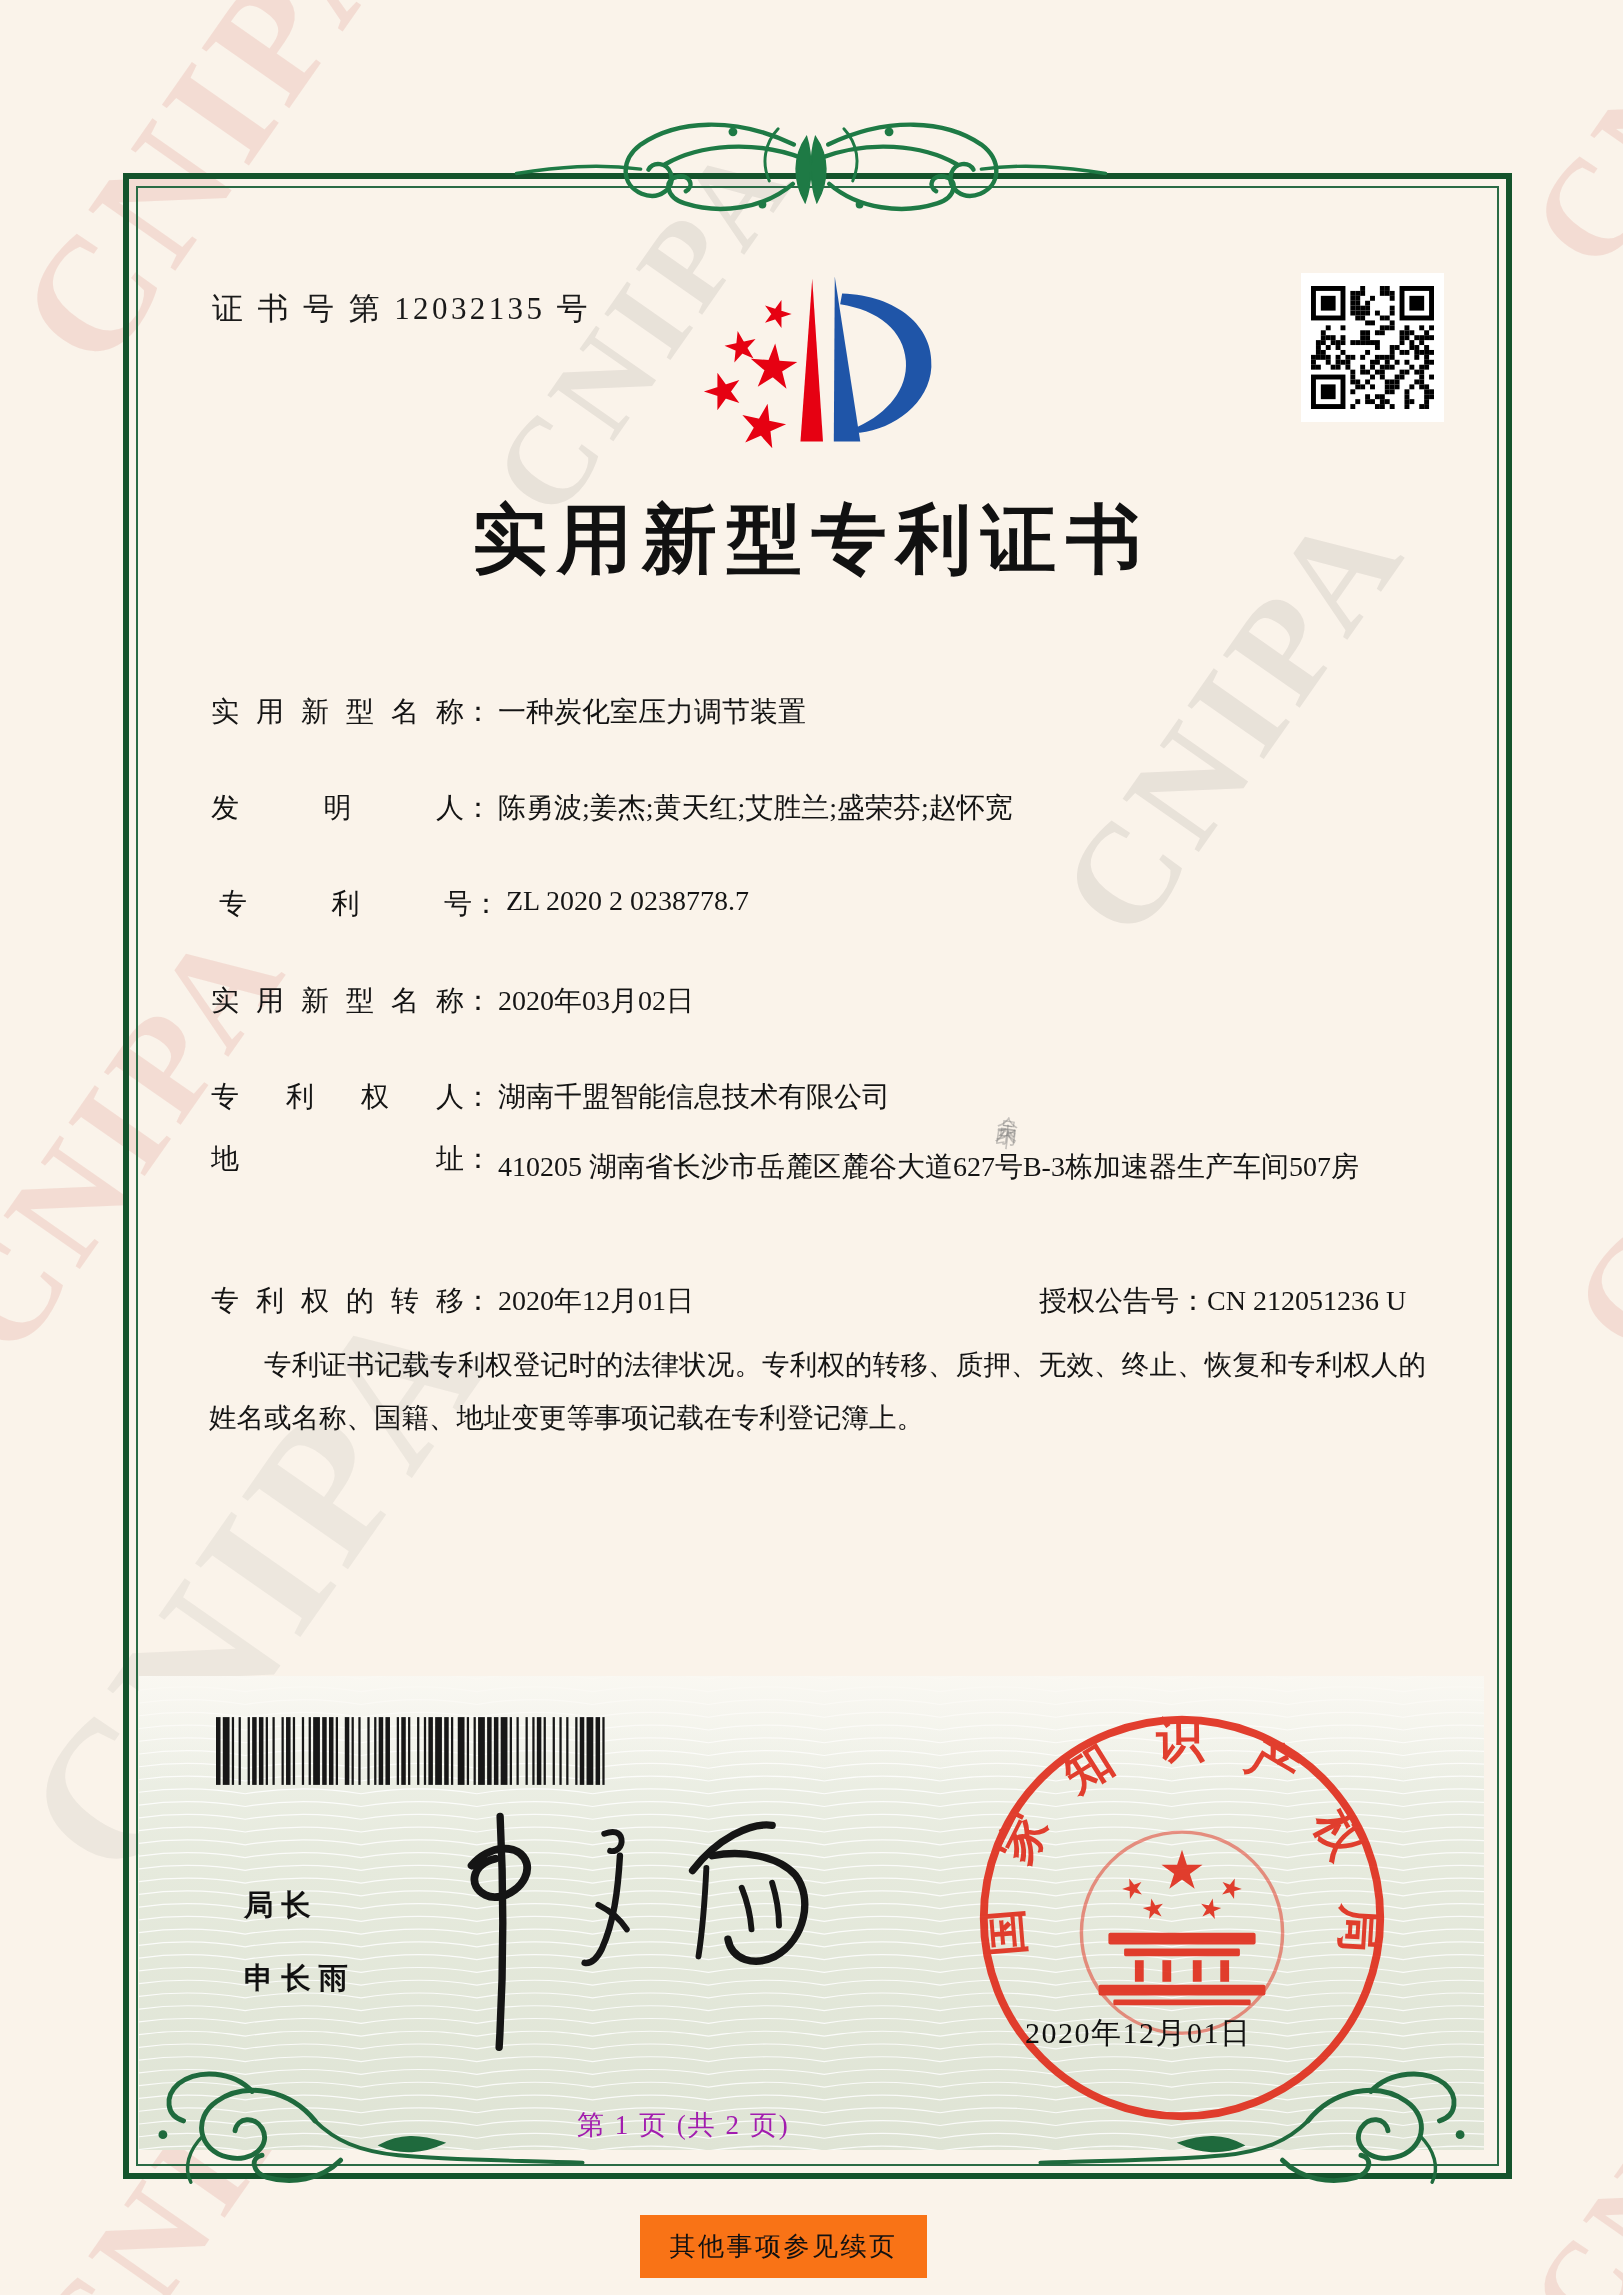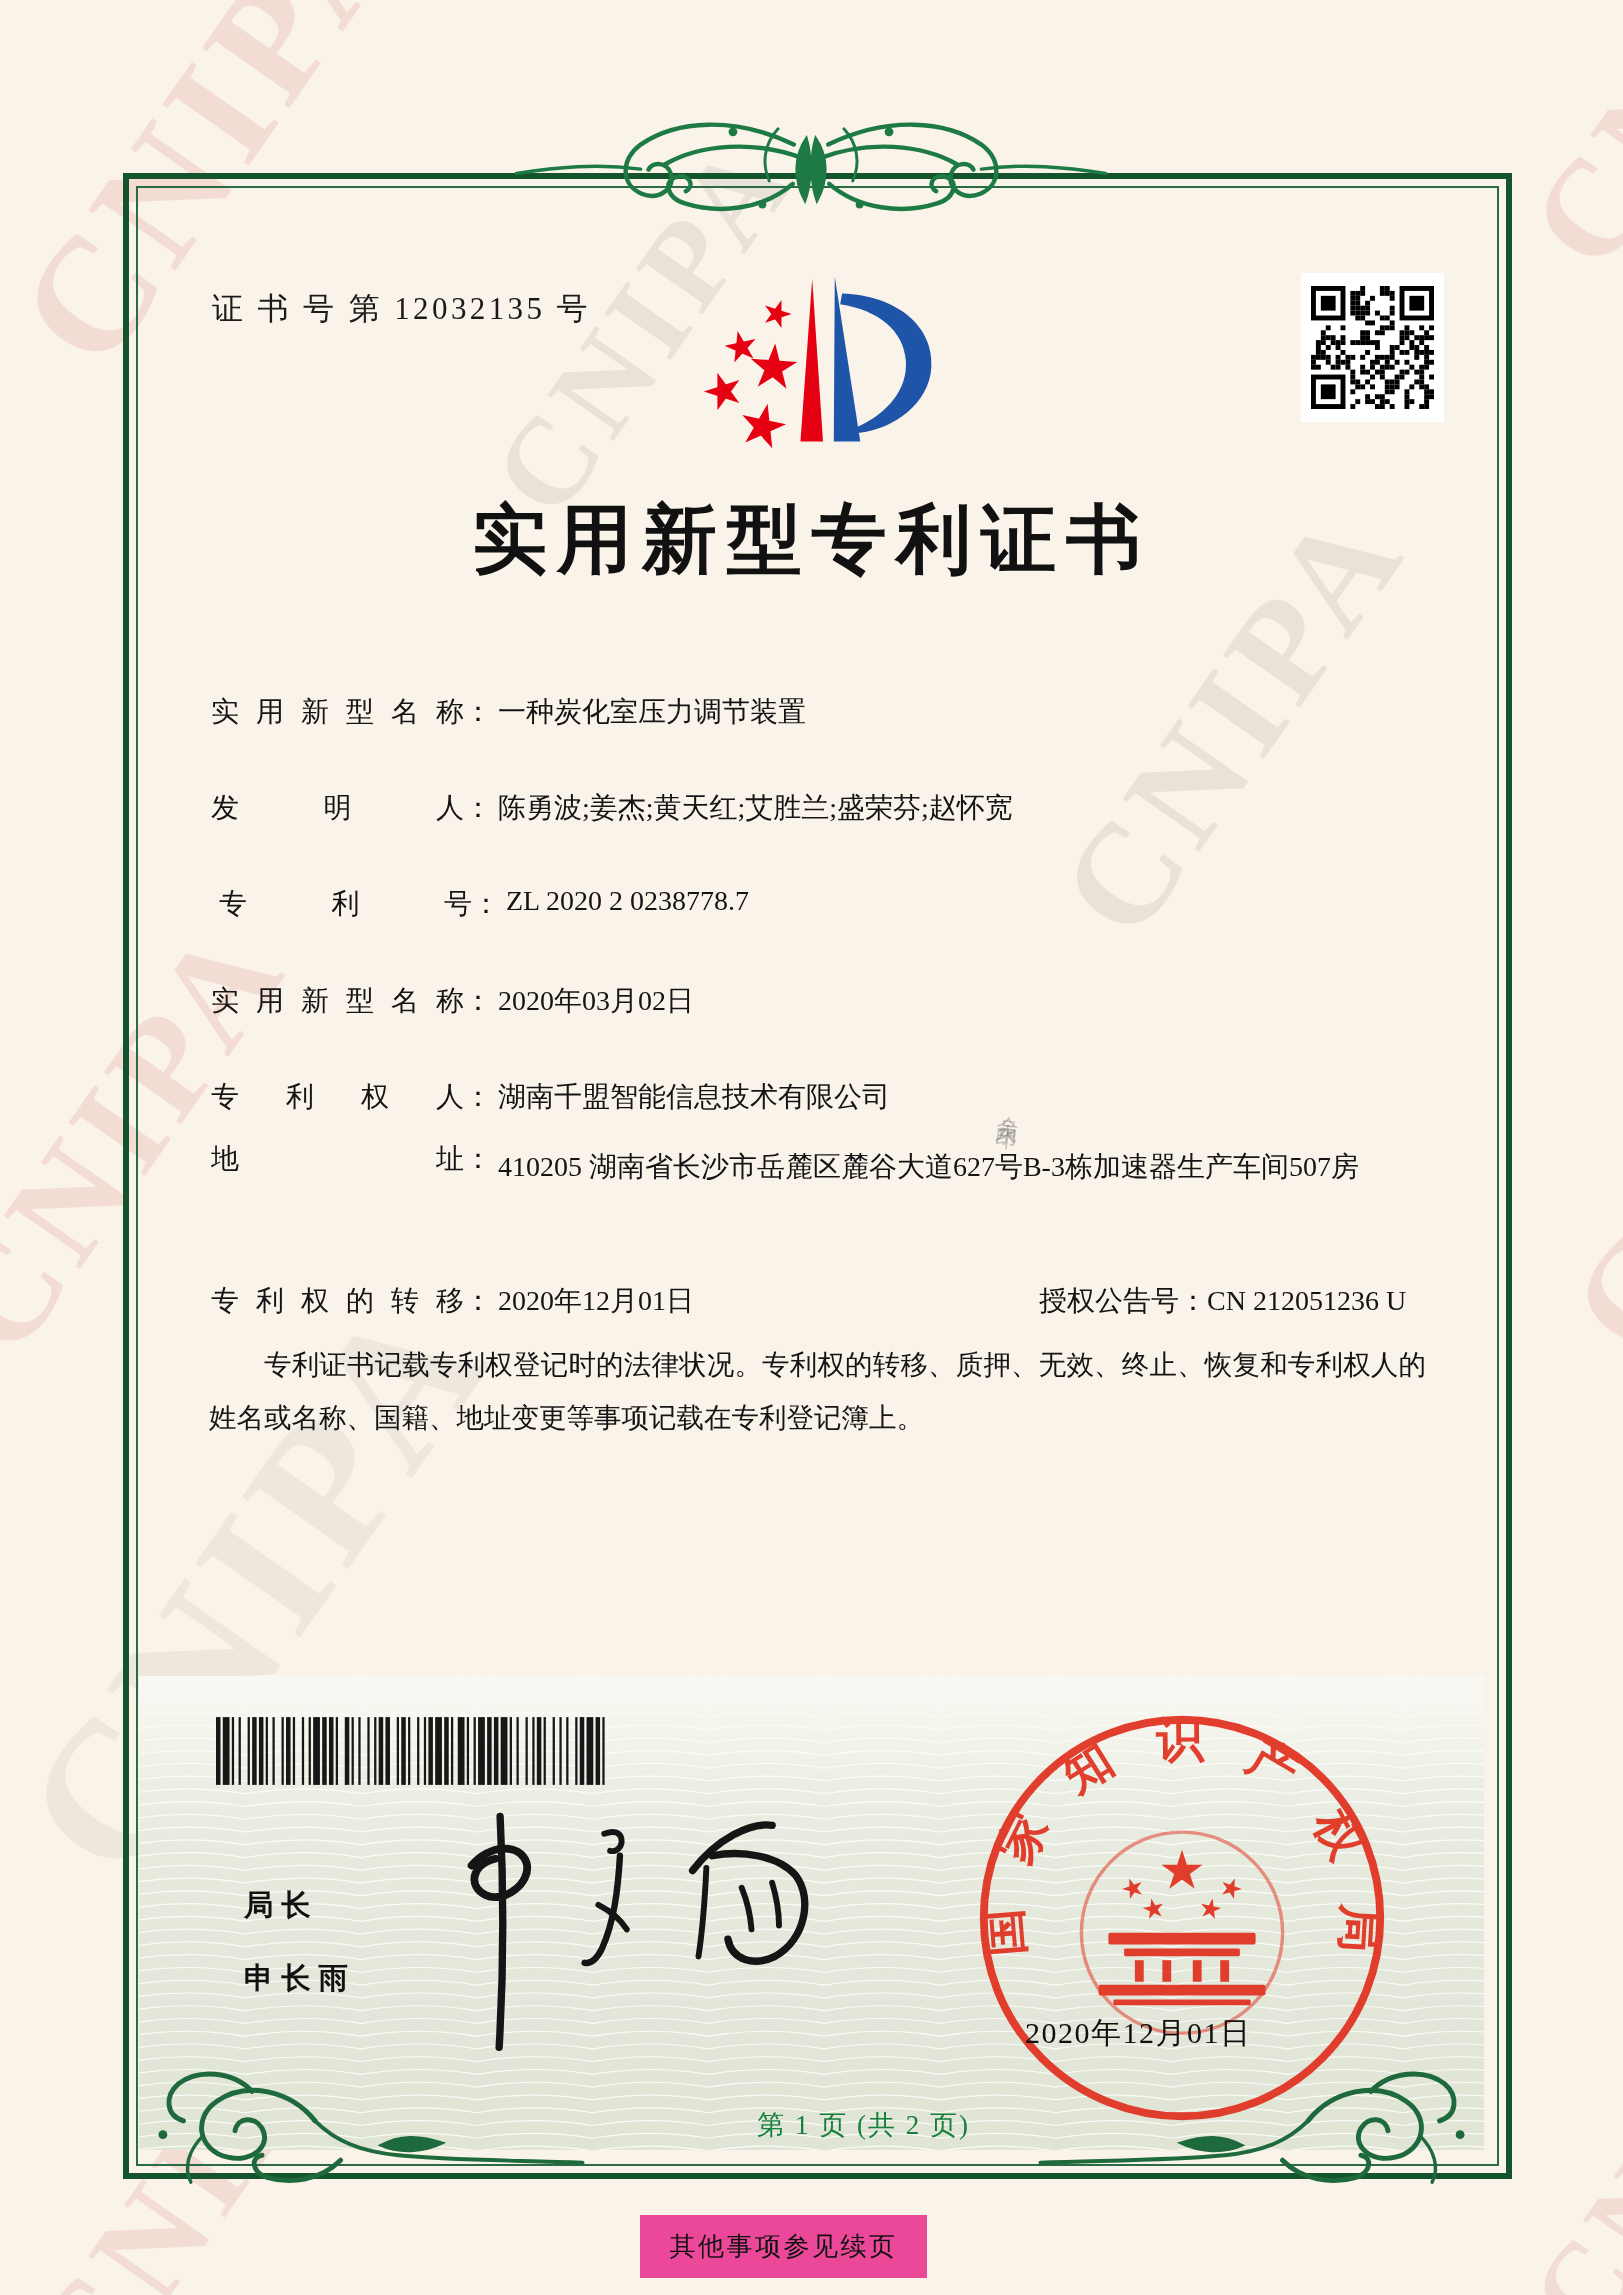--- a/index.html
+++ b/index.html
@@ -56,23 +56,23 @@
   
   .signer{position:absolute;left:244px;font-family:"Liberation Sans","DejaVu Sans",sans-serif;
           font-weight:600;font-size:29.4px;letter-spacing:7.9px;color:#111;}
   .sig{position:absolute;left:398px;top:1787px;}
 
   
   .seal{position:absolute;left:971px;top:1707px;opacity:0.90;}
   .seal-date{position:absolute;left:1025px;top:2013px;font-size:30px;letter-spacing:1.5px;color:#101010;}
 
   
-  .page-footer{position:absolute;left:577px;top:2107px;width:393px;text-align:right;
-               font-size:27px;letter-spacing:2px;color:#15803d;}
-  .cont-note{position:absolute;left:640px;top:2215px;width:287px;height:63px;background:#ec4899;
+  .page-footer{position:absolute;left:577px;top:2107px;width:393px;text-align:left;
+               font-size:27px;letter-spacing:2px;color:#a21caf;}
+  .cont-note{position:absolute;left:640px;top:2215px;width:287px;height:63px;background:#f97316;
              text-align:center;line-height:63px;font-size:26px;letter-spacing:2.5px;color:#111;}
 </style>
 </head>
 <body>
 
 <div class="page">
 
   <div class="wm wm-pink" style="left:-59px;top:29.4px;font-size:162px;">CNIPA</div>
   <div class="wm wm-pink" style="left:1463px;top:-19.6px;font-size:137px;">CNIPA</div>
   <div class="wm wm-grey" style="left:432px;top:255px;font-size:123px;">CNIPA</div>

